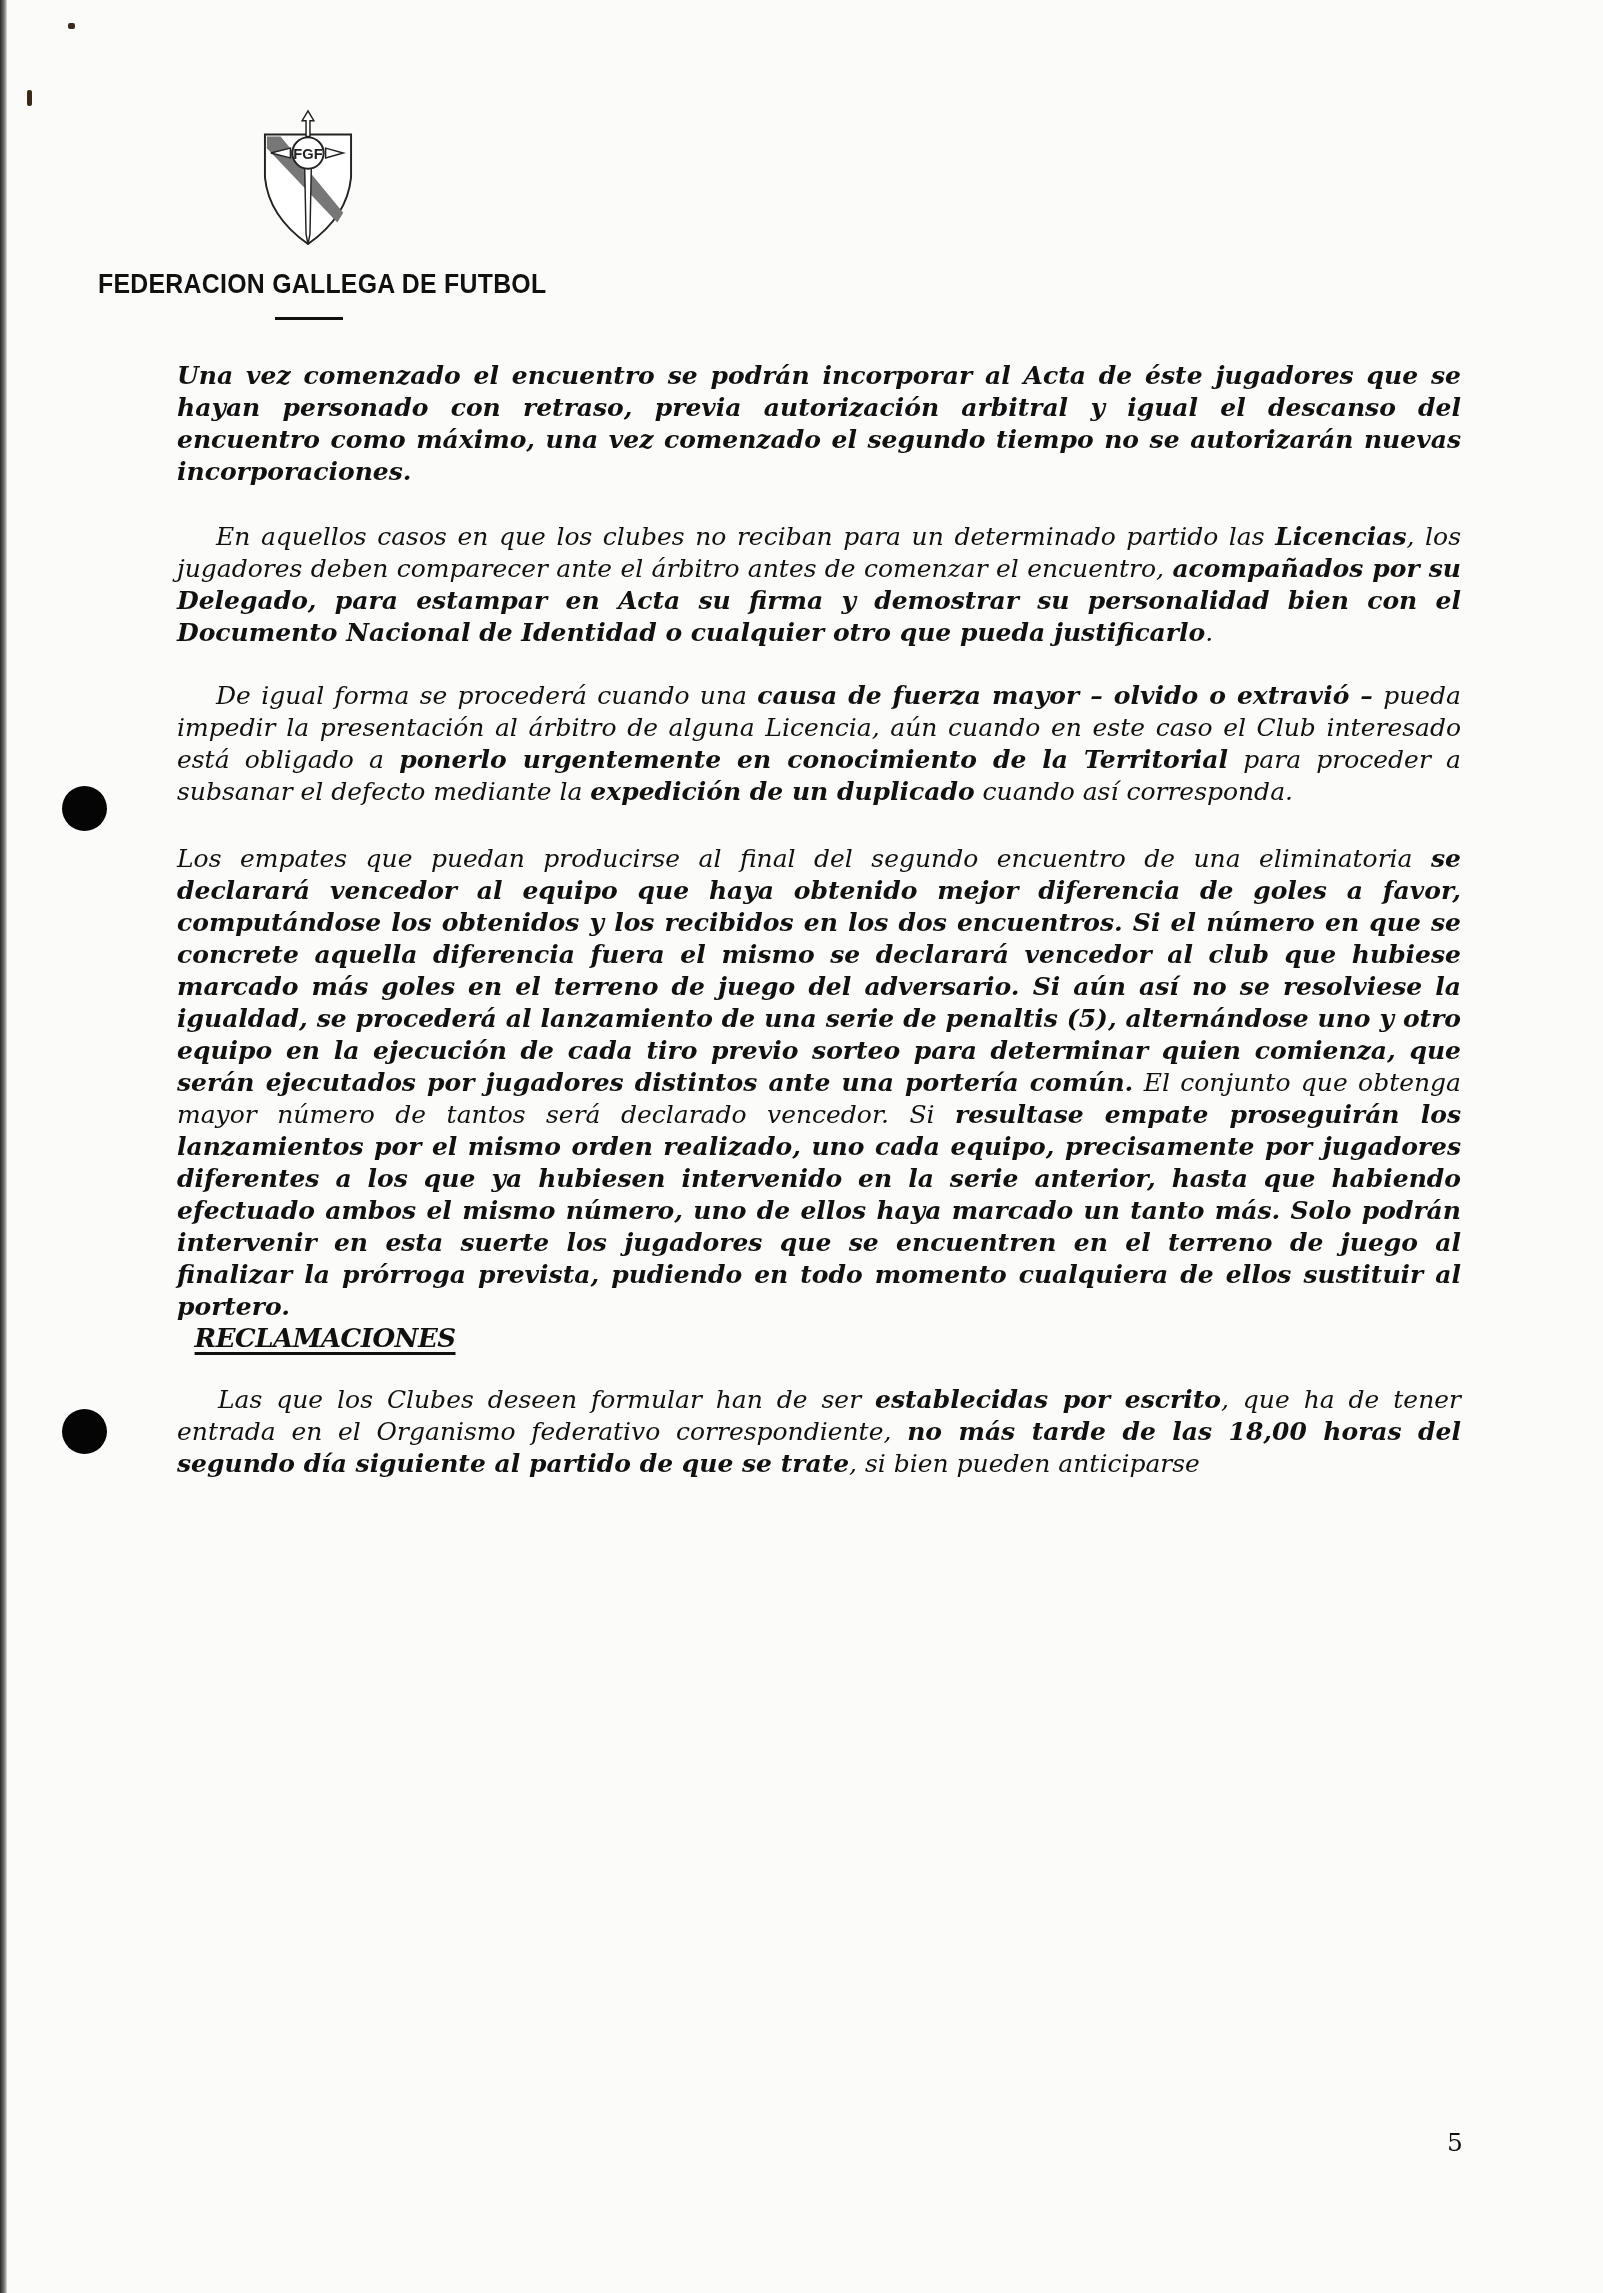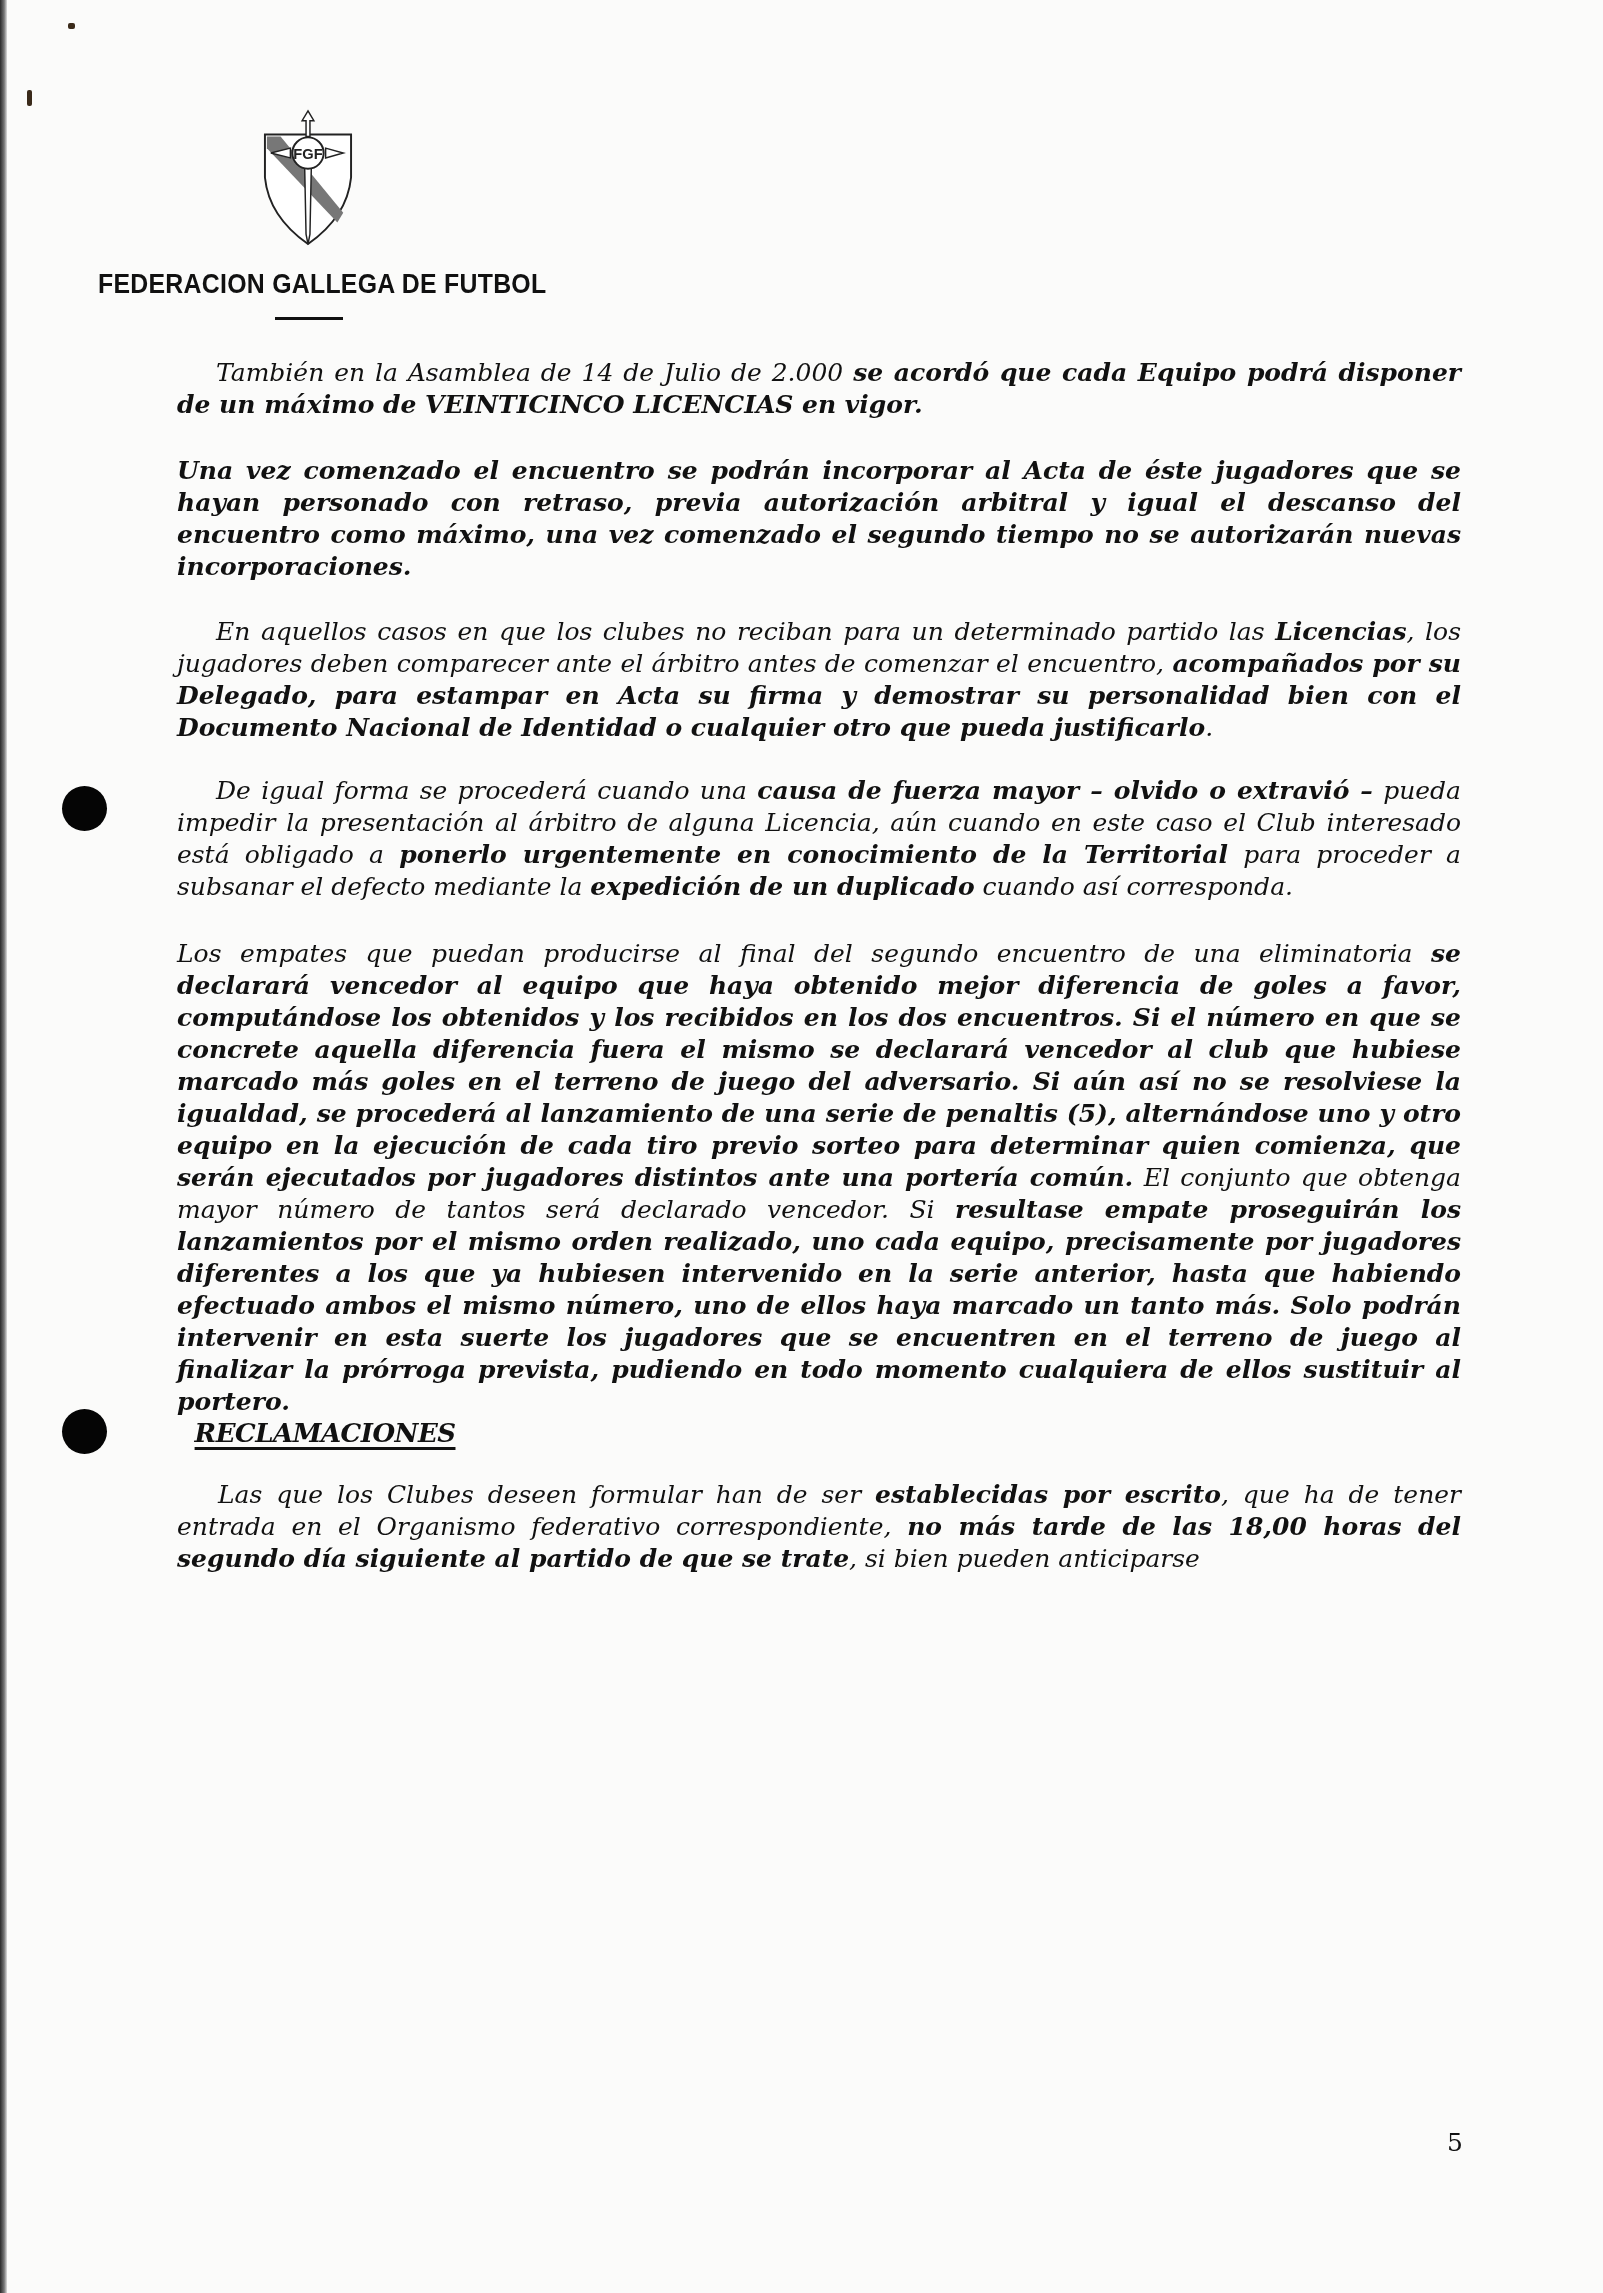--- a/index.html
+++ b/index.html
@@ -48,21 +48,20 @@
   <circle cx="48" cy="45" r="16" fill="#fff" stroke="#222" stroke-width="2"></circle>
   <text x="48" y="51" font-size="15" text-anchor="middle" font-family="Liberation Sans, sans-serif" font-weight="bold" fill="#222">FGF</text>
   <path d="M10 45 L30 40 L30 50 Z" fill="#fff" stroke="#222" stroke-width="1.5"></path>
   <path d="M66 40 L84 45 L66 50 Z" fill="#fff" stroke="#222" stroke-width="1.5"></path>
 </svg>
 
 <div class="org-name">FEDERACION GALLEGA DE FUTBOL</div>
 <div class="org-rule"></div>
 
 <div class="content">
-  <p class="indent" style="margin-top:31px;"><span>También en la Asamblea de 14 de Julio de 2.000 </span><span class="b">se acordó que cada Equipo podrá disponer de un máximo de VEINTICINCO LICENCIAS en vigor.</span></p>
   <p style="margin-top:34px;"><span class="b">Una vez comenzado el encuentro se podrán incorporar al Acta de éste jugadores que se hayan personado con retraso, previa autorización arbitral y igual el descanso del encuentro como máximo, una vez comenzado el segundo tiempo no se autorizarán nuevas incorporaciones.</span></p>
 
   <p class="indent" style="margin-top:33px;"><span>En aquellos casos en que los clubes no reciban para un determinado partido las </span><span class="b">Licencias</span><span>, los jugadores deben comparecer ante el árbitro antes de comenzar el encuentro, </span><span class="b">acompañados por su Delegado, para estampar en Acta su firma y demostrar su personalidad bien con el Documento Nacional de Identidad o cualquier otro que pueda justificarlo</span><span>.</span></p>
   <p class="indent" style="margin-top:31px;"><span>De igual forma se procederá cuando una </span><span class="b">causa de fuerza mayor – olvido o extravió –</span><span> pueda impedir la presentación al árbitro de alguna Licencia, aún cuando en este caso el Club interesado está obligado a </span><span class="b">ponerlo urgentemente en conocimiento de la Territorial</span><span> para proceder a subsanar el defecto mediante la </span><span class="b">expedición de un duplicado</span><span> cuando así corresponda.</span></p>
 
   <p style="margin-top:35px;"><span>Los empates que puedan producirse al final del segundo encuentro de una eliminatoria </span><span class="b">se declarará vencedor al equipo que haya obtenido mejor diferencia de goles a favor, computándose los obtenidos y los recibidos en los dos encuentros. Si el número en que se concrete aquella diferencia fuera el mismo se declarará vencedor al club que hubiese marcado más goles en el terreno de juego del adversario. Si aún así no se resolviese la igualdad, se procederá al lanzamiento de una serie de penaltis (5), alternándose uno y otro equipo en la ejecución de cada tiro previo sorteo para determinar quien comienza, que serán ejecutados por jugadores distintos ante una portería común.</span><span> El conjunto que obtenga mayor número de tantos será declarado vencedor. Si </span><span class="b">resultase empate proseguirán los lanzamientos por el mismo orden realizado, uno cada equipo, precisamente por jugadores diferentes a los que ya hubiesen intervenido en la serie anterior, hasta que habiendo efectuado ambos el mismo número, uno de ellos haya marcado un tanto más. Solo podrán intervenir en esta suerte los jugadores que se encuentren en el terreno de juego al finalizar la prórroga prevista, pudiendo en todo momento cualquiera de ellos sustituir al portero.</span></p>
 
   <h2 style="margin-left:17.6px;">RECLAMACIONES</h2>
   <p class="indent" style="margin-top:31px;text-indent:41px;"><span>Las que los Clubes deseen formular han de ser </span><span class="b">establecidas por escrito</span><span>, que ha de tener entrada en el Organismo federativo correspondiente, </span><span class="b">no más tarde de las 18,00 horas del segundo día siguiente al partido de que se trate</span><span>, si bien pueden anticiparse</span></p>
 </div>

